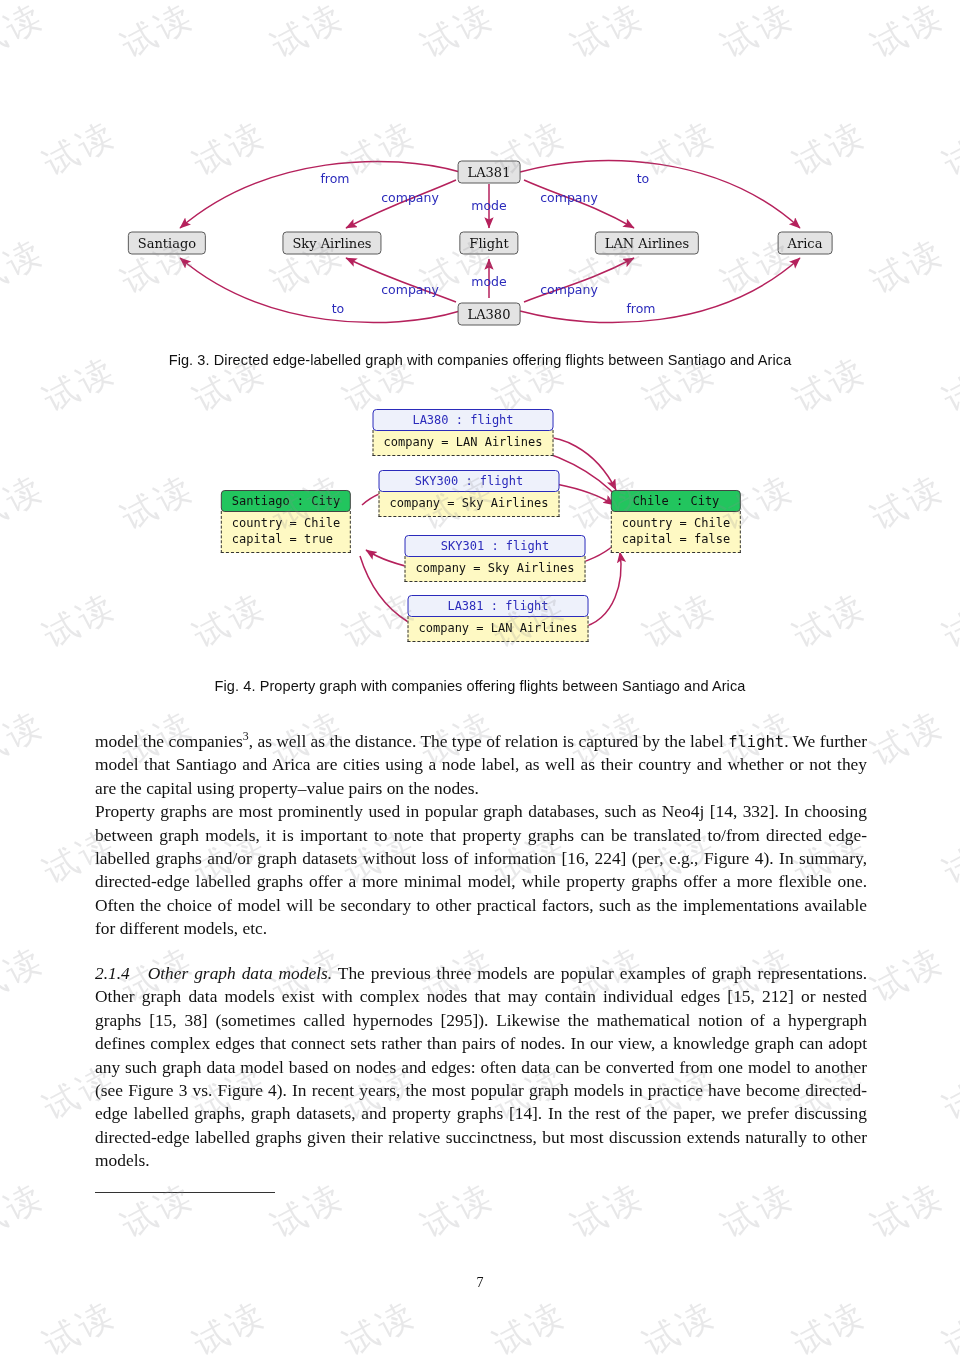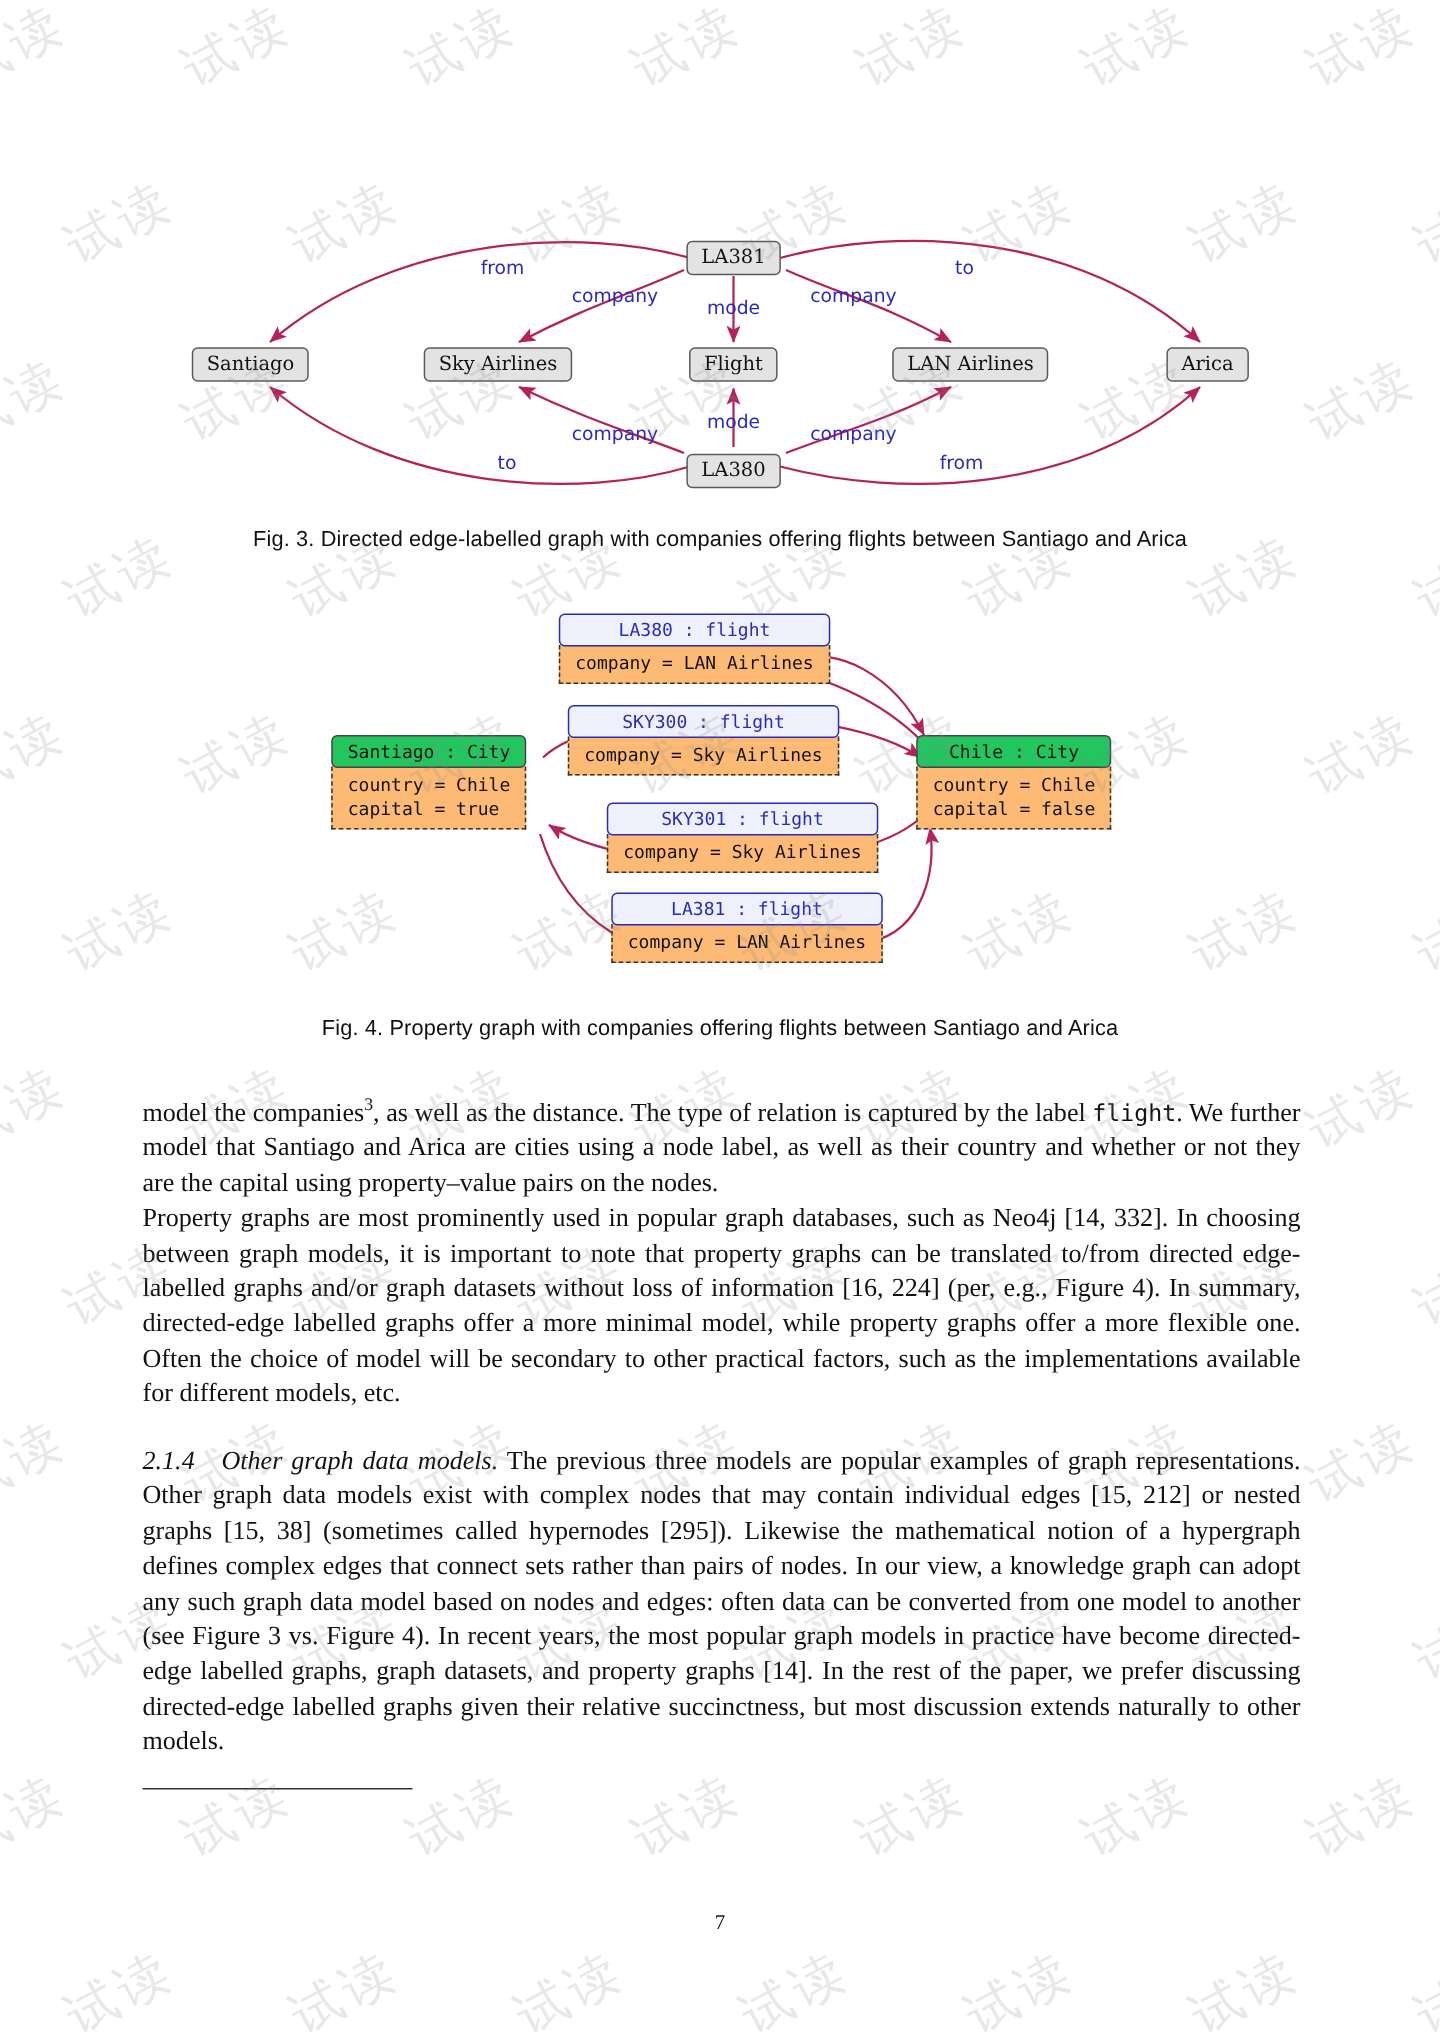--- a/index.html
+++ b/index.html
@@ -91,21 +91,21 @@
     color: #2b2bbb;
     padding: 3px 8px;
     text-align: center;
     white-space: nowrap;
     position: relative;
     z-index: 2;
   }
   .pg-props {
     border: 1.3px dashed #333;
     border-top: none;
-    background: #fdba74;
+    background: #fef9c3;
     font-family: "DejaVu Sans Mono", monospace;
     font-size: 12px;
     color: #111;
     padding: 4px 10px 5px 10px;
     margin-top: -1px;
     white-space: nowrap;
     position: relative;
     z-index: 1;
   }
   .pg-props div { padding: 1px 0; }

